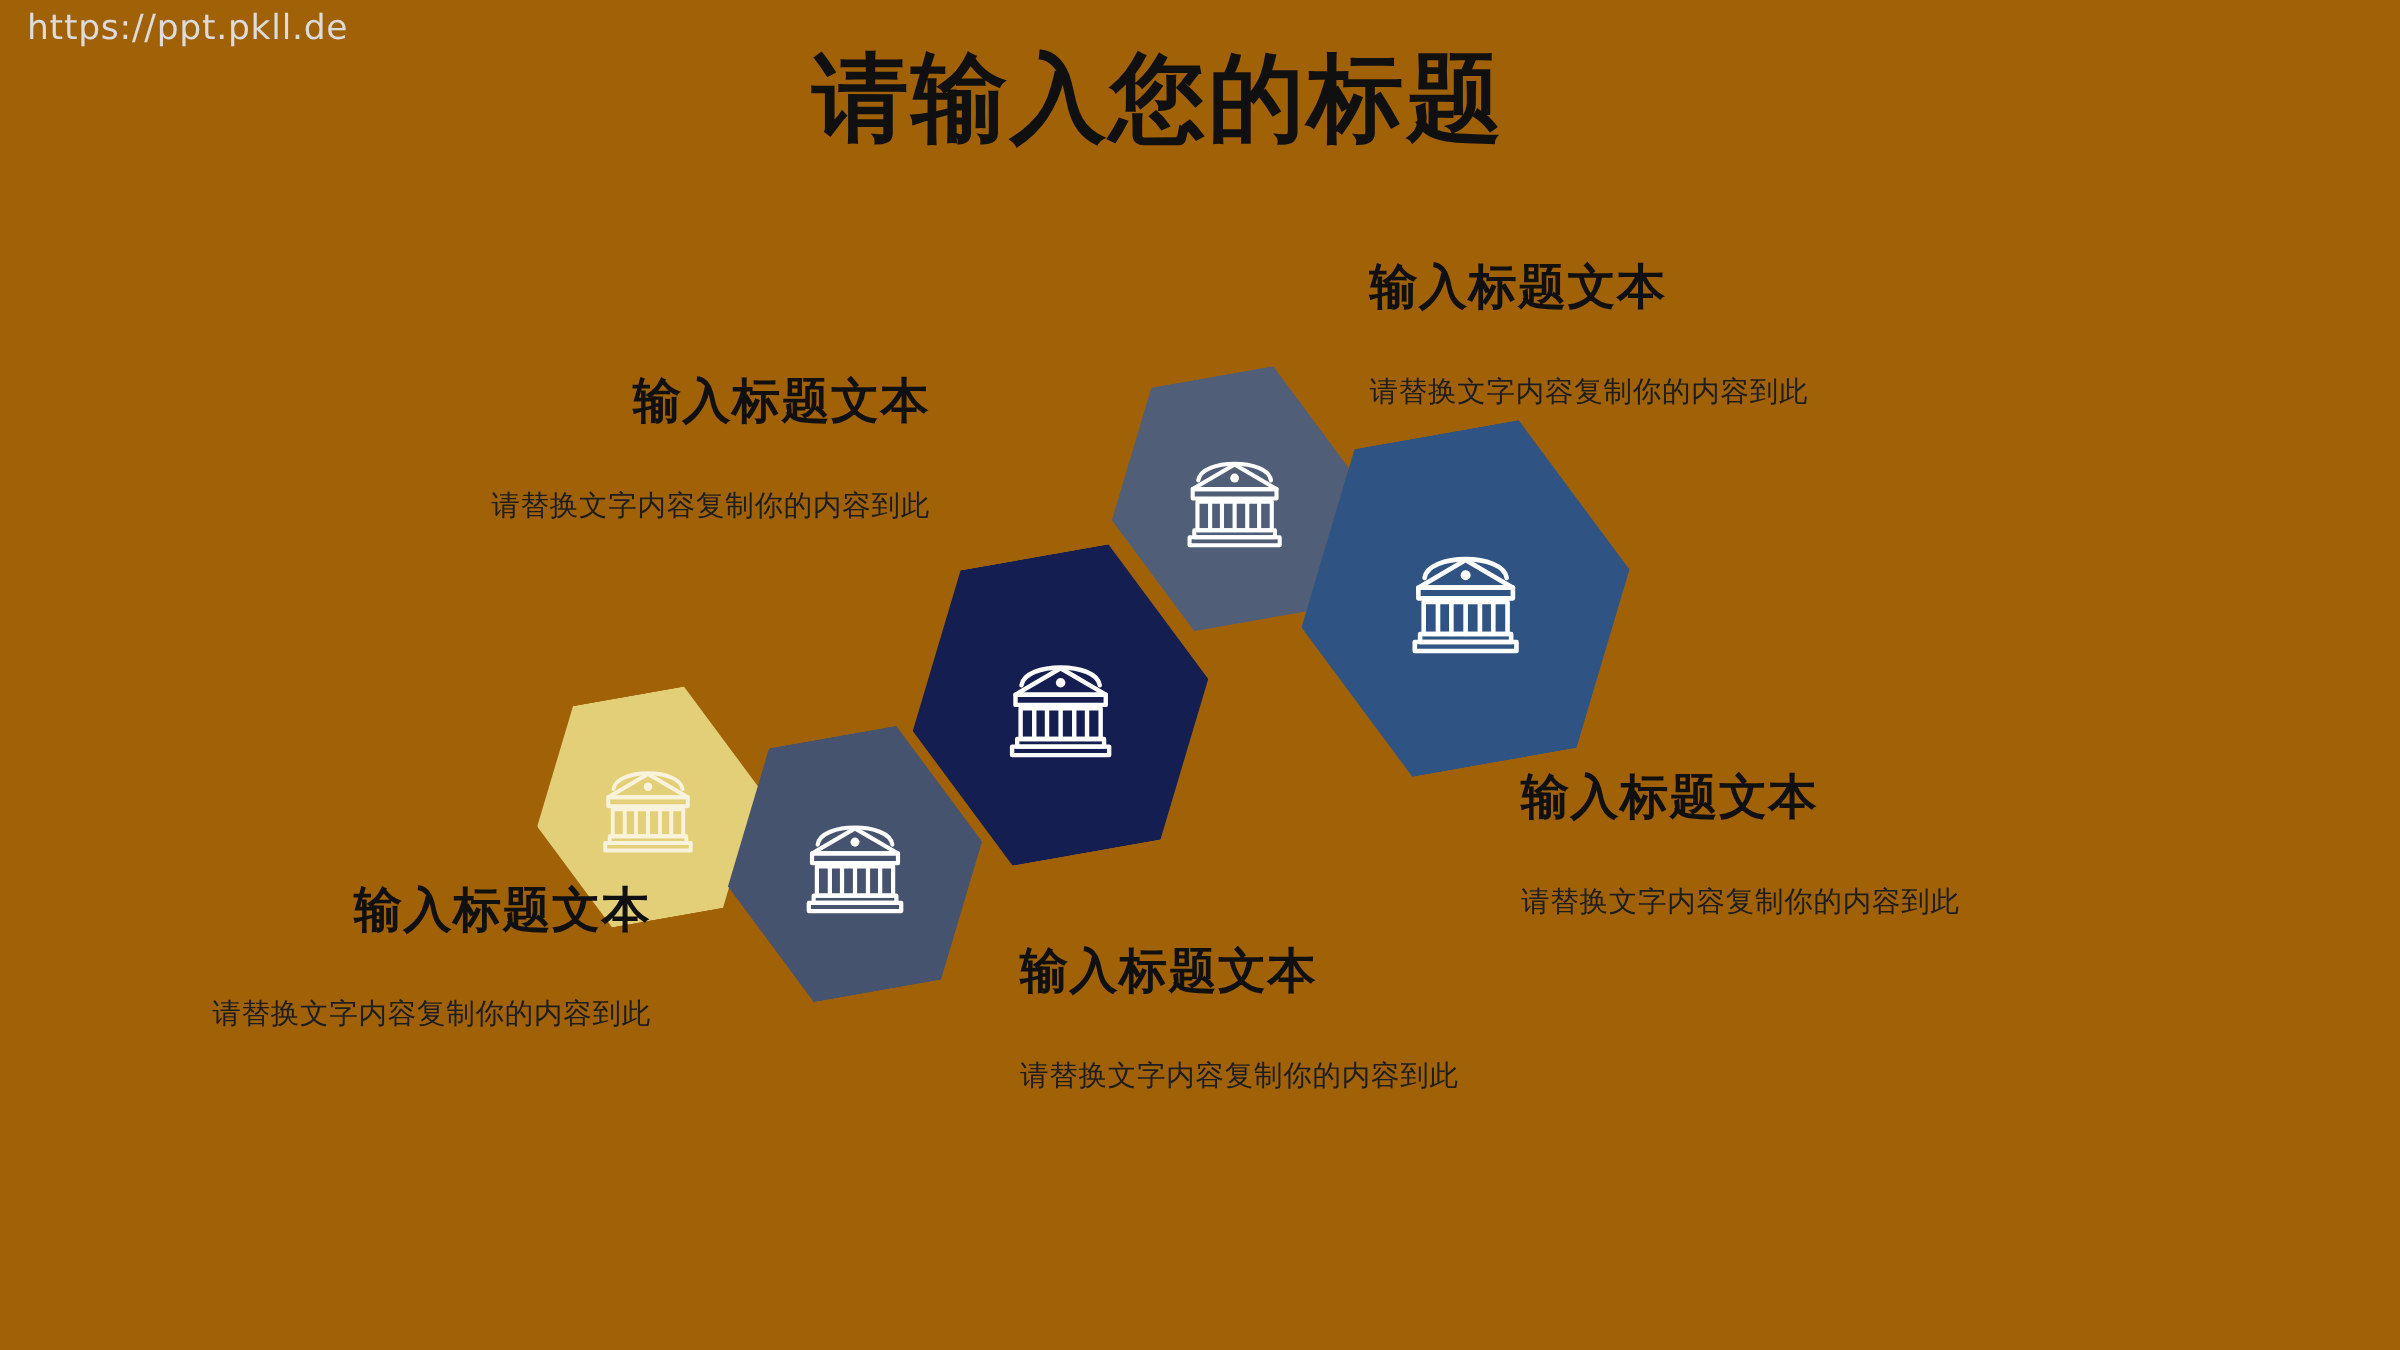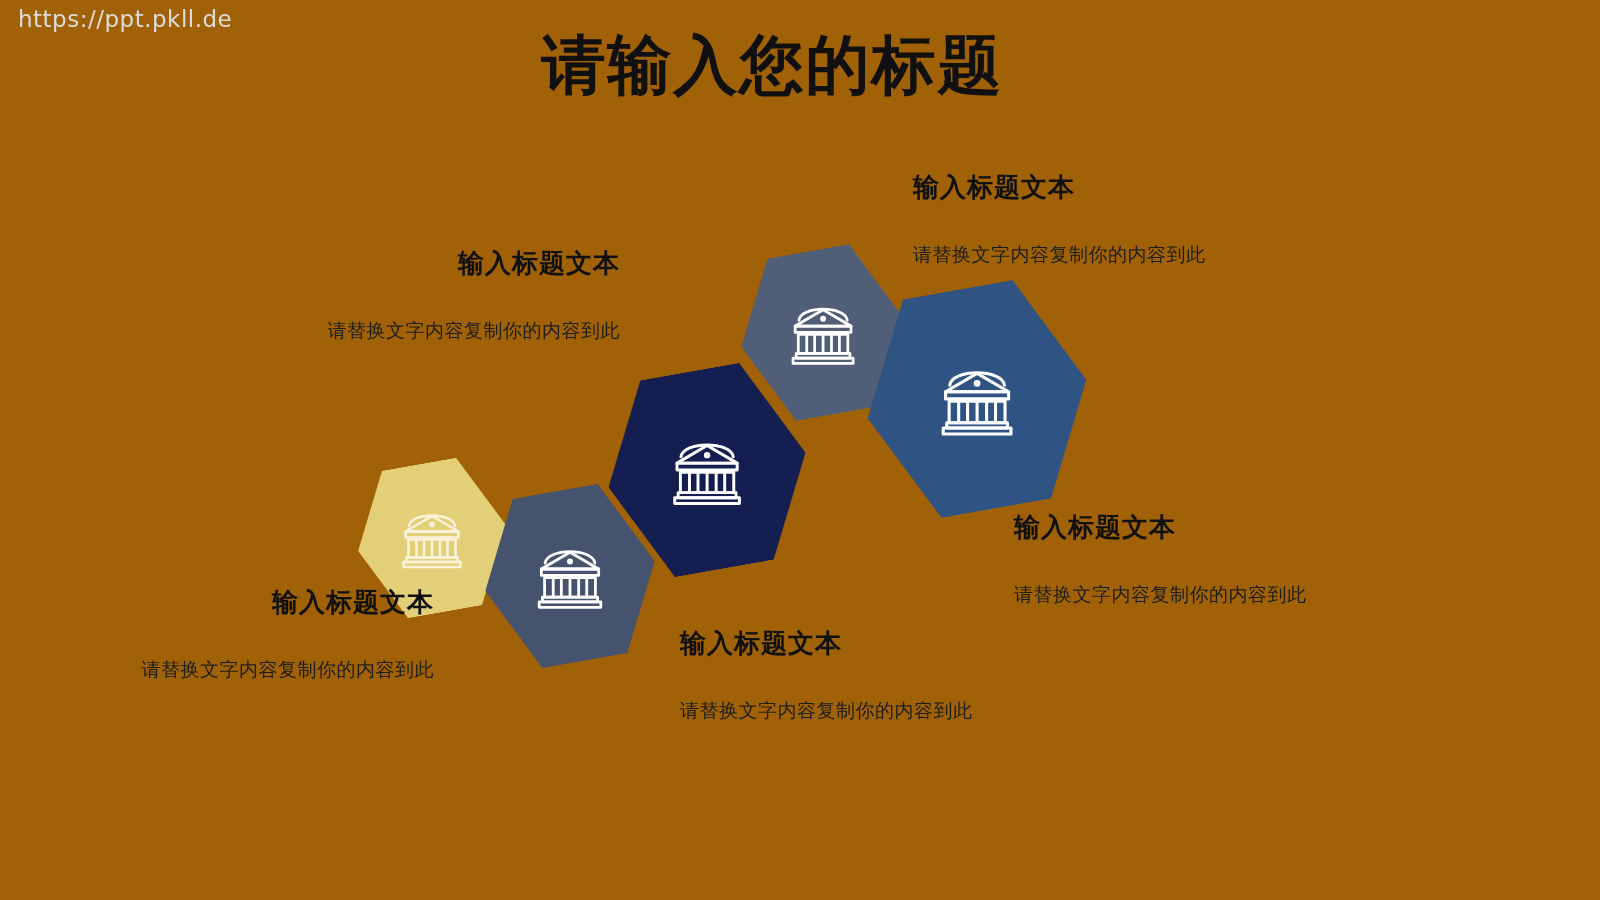--- a/index.html
+++ b/index.html
@@ -58,21 +58,21 @@
     transform: rotate(10deg);
     display: flex;
     align-items: center;
     justify-content: center;
   }
   .hex svg { display: block; }
 
   
   .tblock { position: absolute; white-space: nowrap; }
   .tblock .t-title {
-    font-size: 26px;
+    font-size: 32px;
     font-weight: 700;
     color: #101010;
     line-height: 1.25;
     letter-spacing: 1px;
   }
   .tblock .t-desc {
     font-size: 19px;
     font-weight: 400;
     color: #1d1d1d;
     line-height: 1.55;

